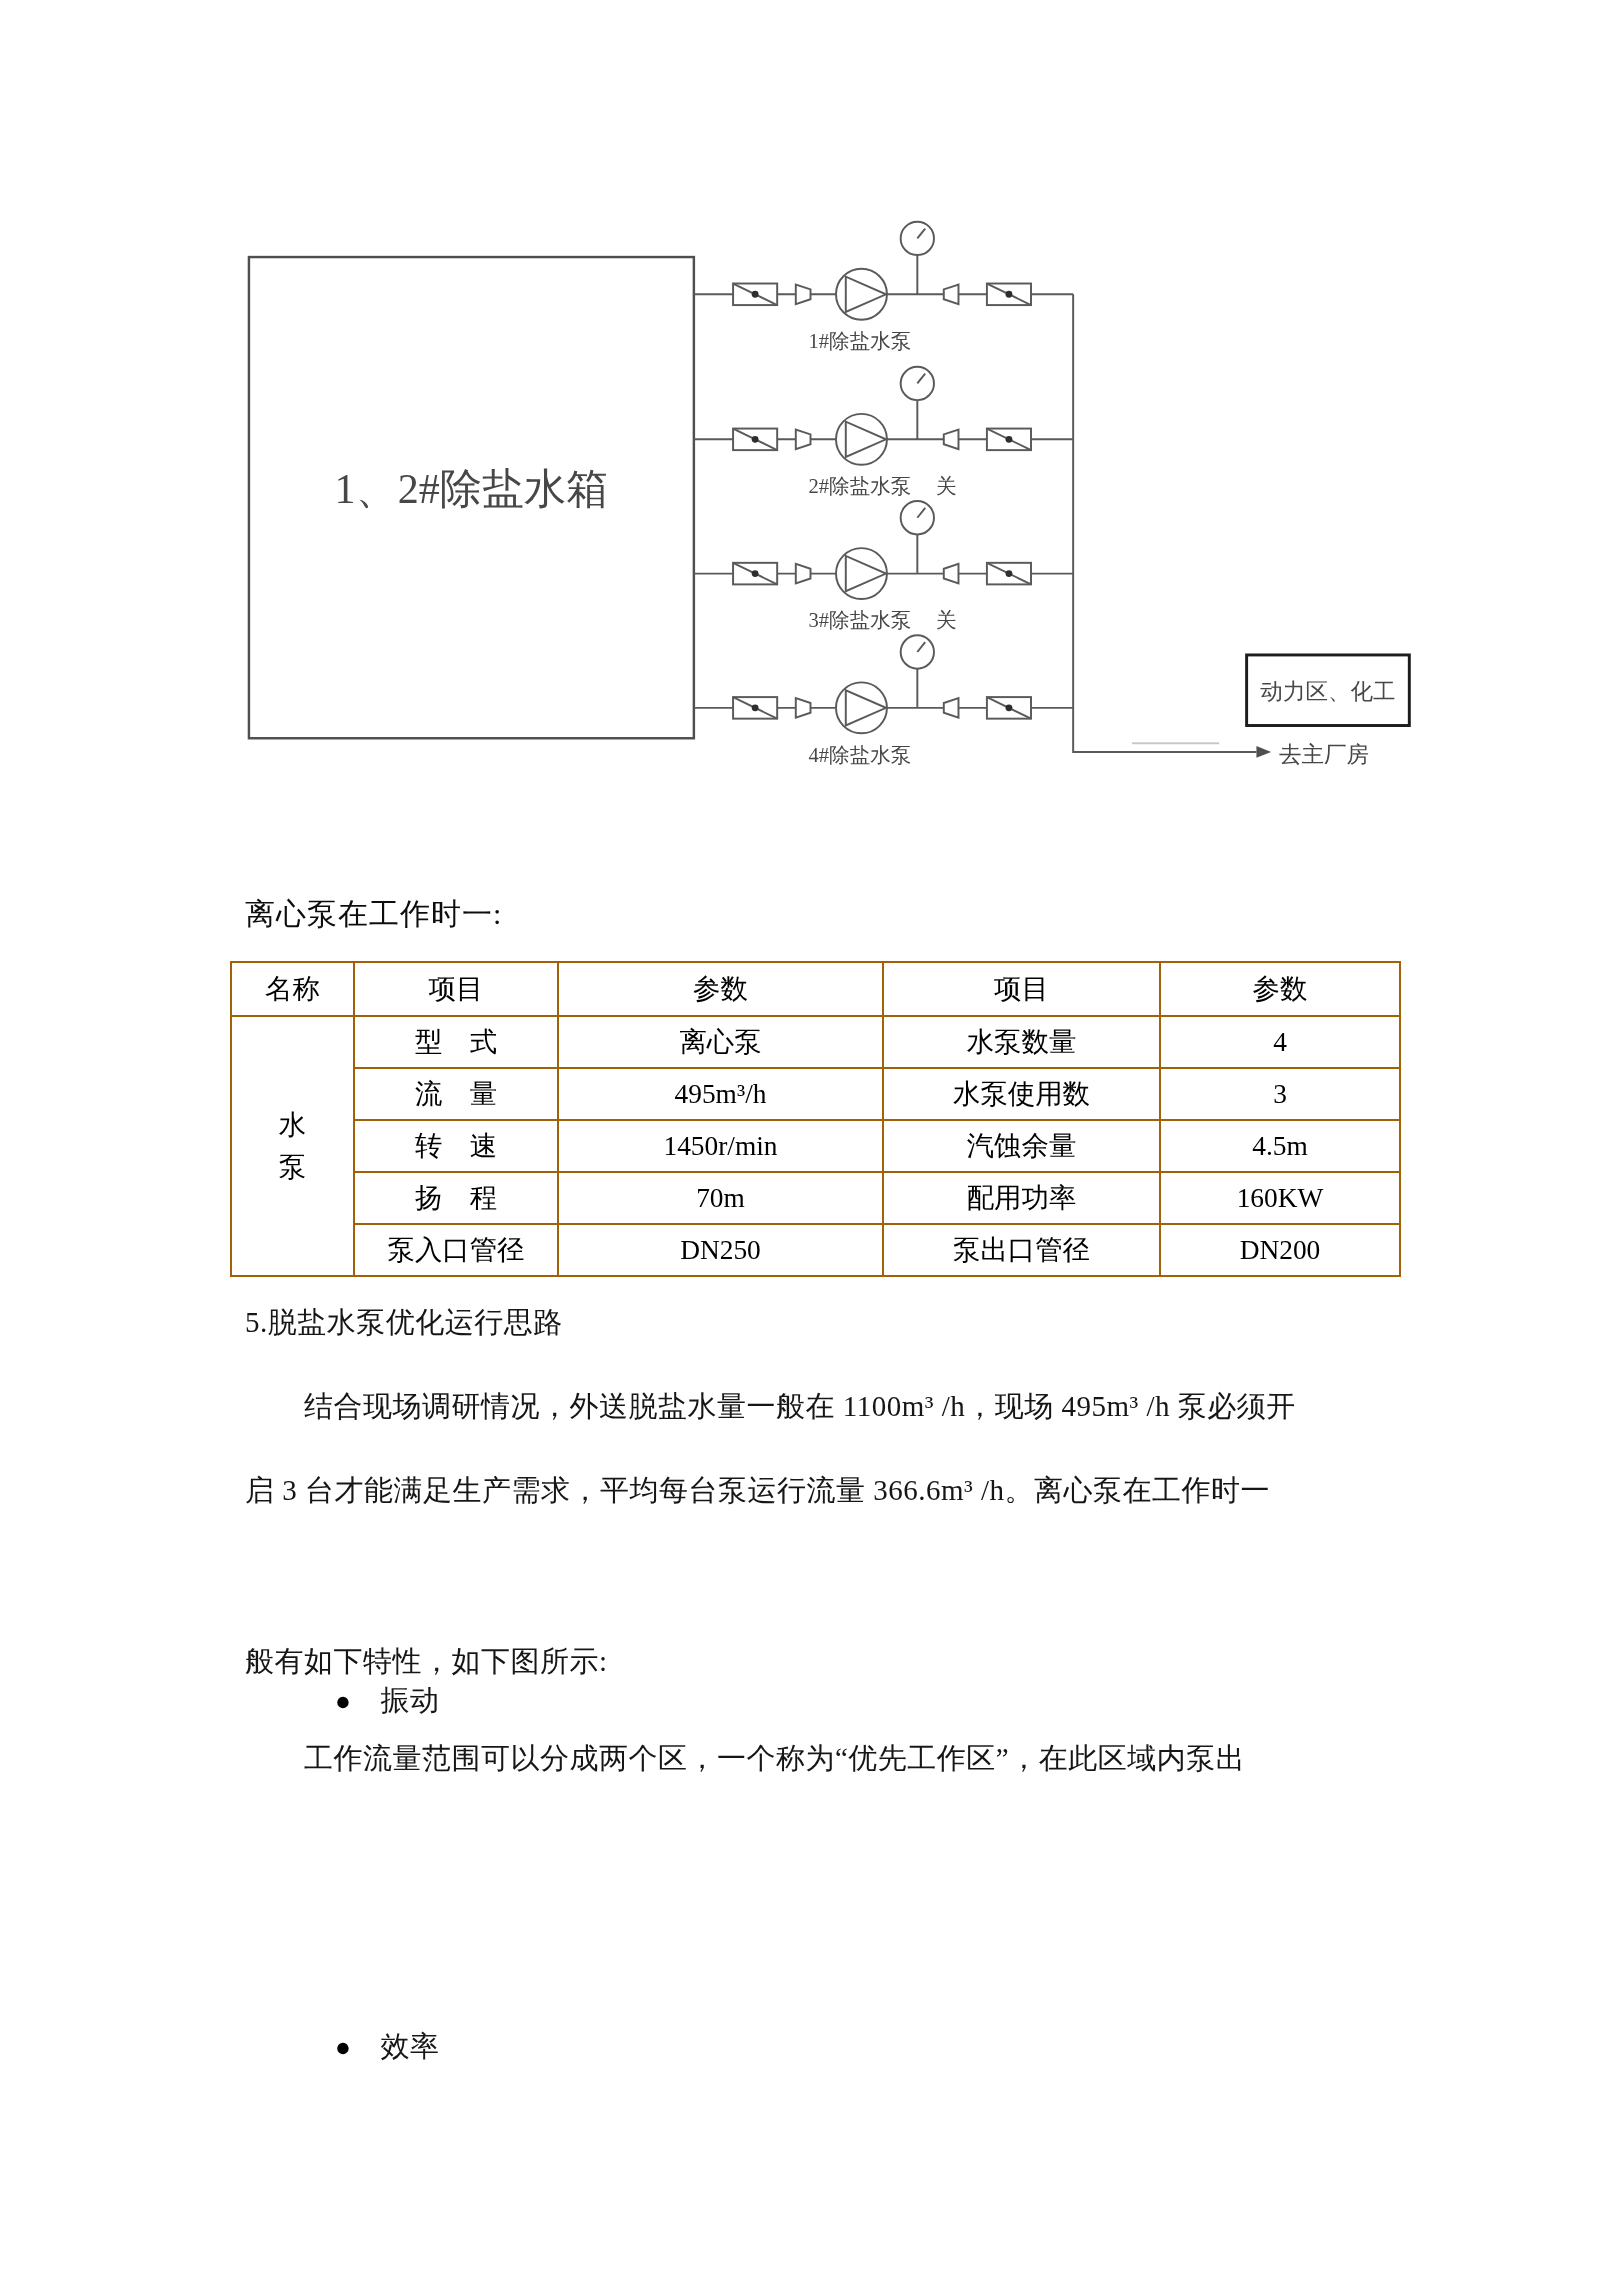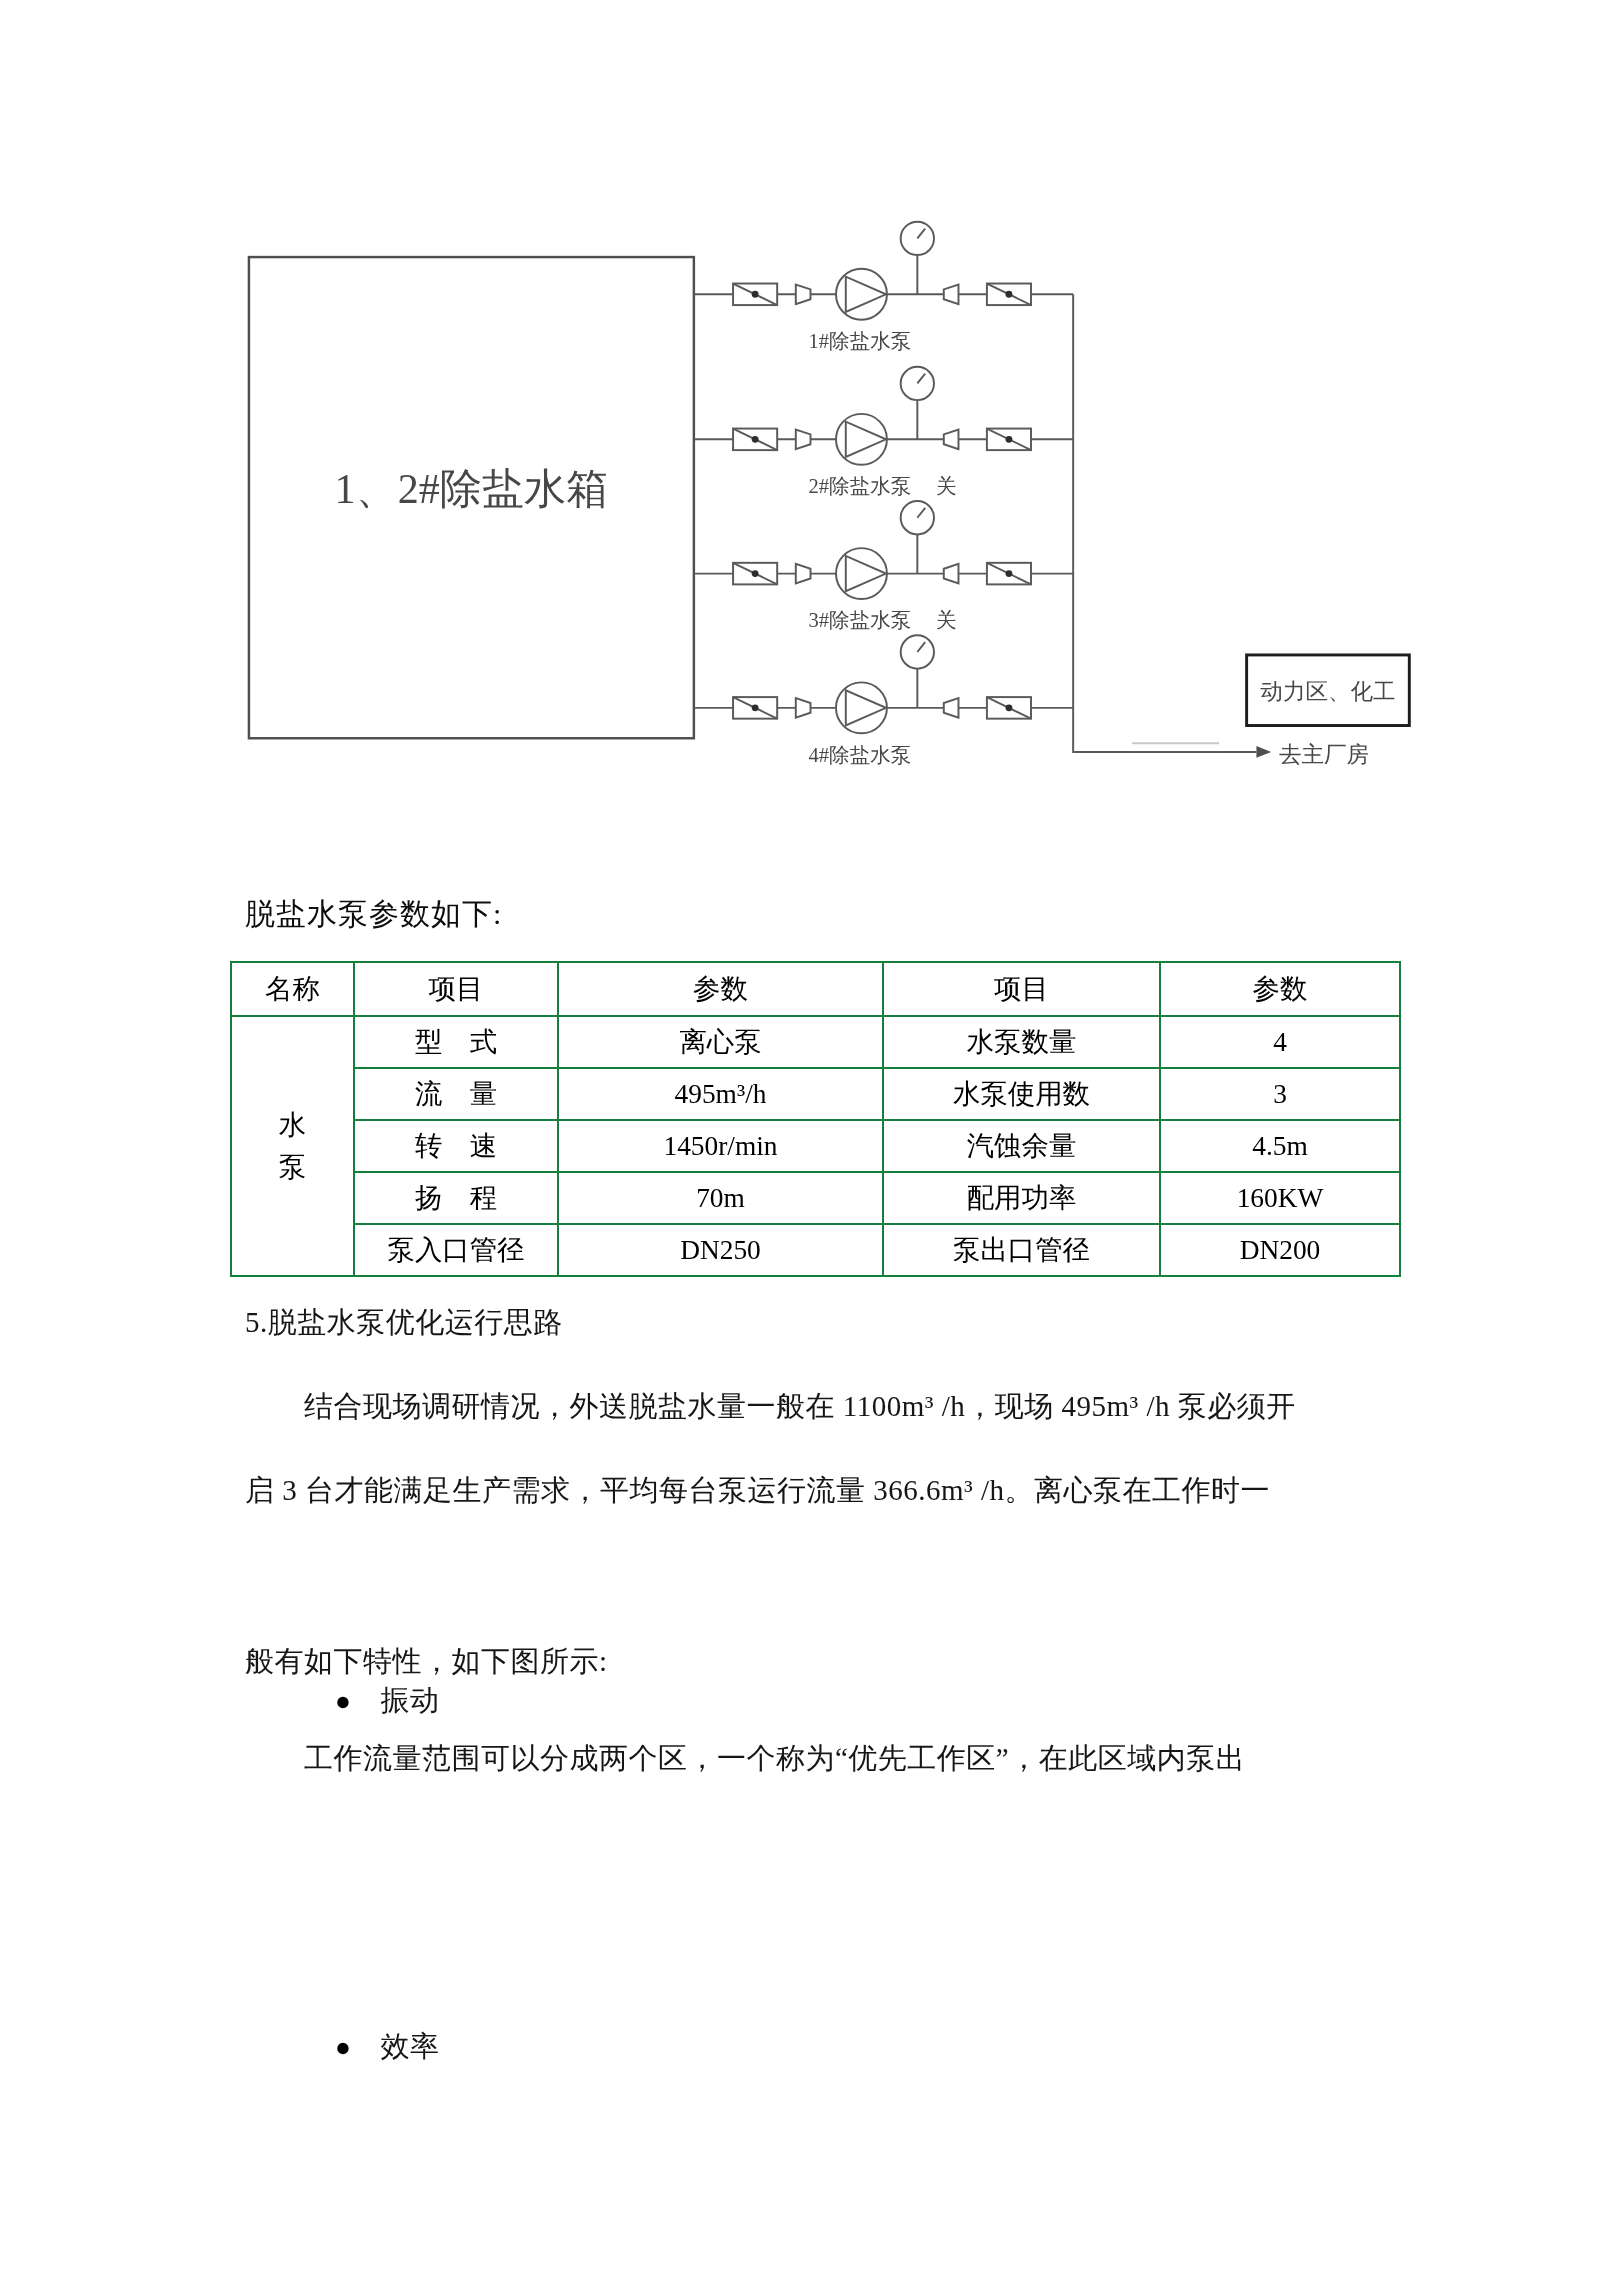--- a/index.html
+++ b/index.html
@@ -23,21 +23,21 @@
     font-size:30px;color:#0d0d0d;letter-spacing:1px;
   }
   
   .ptable{
     position:absolute;left:230px;top:961px;
     border-collapse:collapse;table-layout:fixed;
     width:1169px;
     font-size:27.4px;color:#000;
   }
   .ptable th,.ptable td{
-    border:2px solid #15803d;
+    border:2px solid #a16207;
     text-align:center;vertical-align:middle;
     padding:0;font-weight:normal;
     overflow:hidden;
   }
   .ptable{border:2.9px solid #000;}
   .ptable tr.hrow{height:54px;}
   .ptable tr.drow{height:52px;}
   .stack-cell span{
     display:inline-block;width:1.15em;
     word-break:break-all;line-height:1.55;
@@ -137,21 +137,21 @@
 
     <polyline points="1095,300 1095,767 1282,767" class="dline"></polyline>
     <line x1="1155" y1="758" x2="1244" y2="758" stroke="#c8c8c8" stroke-width="2"></line>
     <polygon points="1282,761 1297,767 1282,773" fill="#4f4f4f"></polygon>
     <text x="1305" y="777" font-size="23" class="dtext" fill="#3f3f3f">去主厂房</text>
 
     <rect x="1272" y="668" width="166" height="72" fill="#ffffff" stroke="#1d1d1d" stroke-width="3"></rect>
     <text x="1355" y="713" text-anchor="middle" font-size="23" class="dtext" fill="#333333">动力区、化工</text>
   </svg>
 
-  <div class="intro">脱盐水泵参数如下:</div>
+  <div class="intro">离心泵在工作时一:</div>
 
   <table class="ptable">
     <colgroup>
       <col style="width:123px">
         <col style="width:204px">
         <col style="width:325px">
       <col style="width:277px">
         <col style="width:240px">
     </colgroup>
     <tbody>

